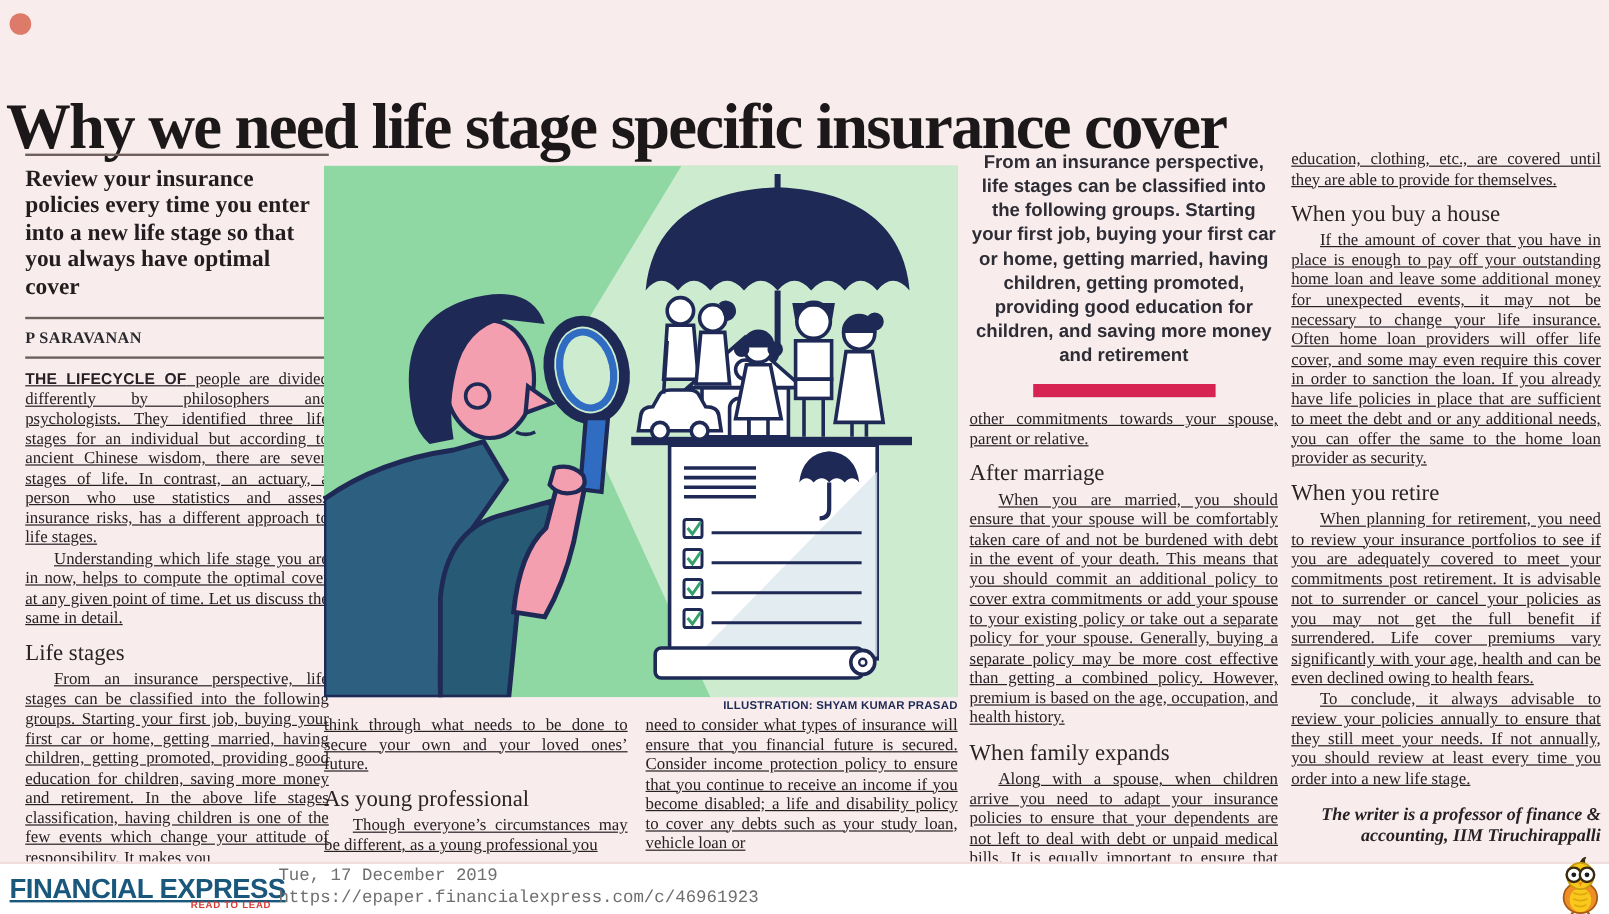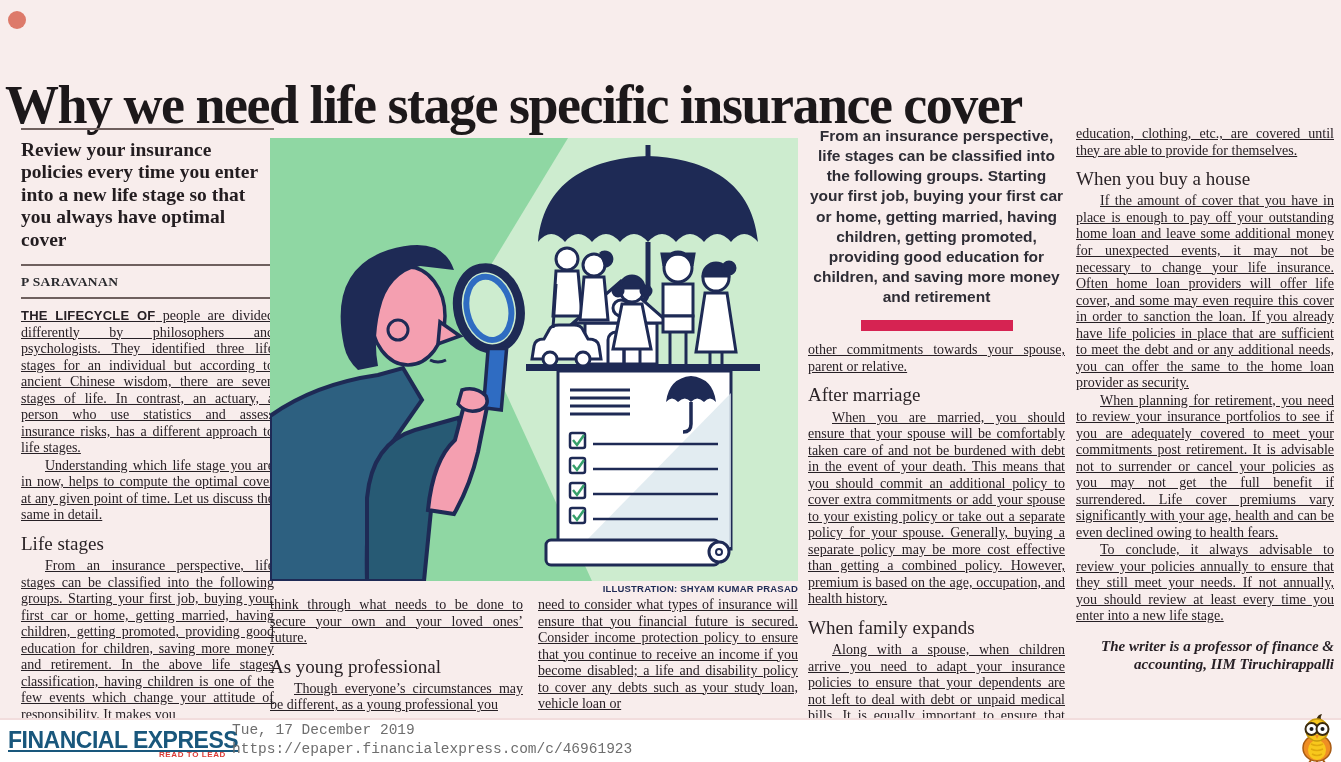--- a/index.html
+++ b/index.html
@@ -210,22 +210,23 @@
     <h3 class="sub">After marriage</h3>
     <p class="body indent">When you are married, you should ensure that your spouse will be comfortably taken care of and not be burdened with debt in the event of your death. This means that you should commit an additional policy to cover extra commitments or add your spouse to your existing policy or take out a separate policy for your spouse. Generally, buying a separate policy may be more cost effective than getting a combined policy. However, premium is based on the age, occupation, and health history.</p>
     <h3 class="sub">When family expands</h3>
     <p class="body indent">Along with a spouse, when children arrive you need to adapt your insurance policies to ensure that your dependents are not left to deal with debt or unpaid medical bills. It is equally important to ensure that expenses for your children’s</p>
   </div>
 
   <div class="col col5">
     <p class="body">education, clothing, etc., are covered until they are able to provide for themselves.</p>
     <h3 class="sub">When you buy a house</h3>
     <p class="body indent">If the amount of cover that you have in place is enough to pay off your outstanding home loan and leave some additional money for unexpected events, it may not be necessary to change your life insurance. Often home loan providers will offer life cover, and some may even require this cover in order to sanction the loan. If you already have life policies in place that are sufficient to meet the debt and or any additional needs, you can offer the same to the home loan provider as security.</p>
+    <h3 class="sub">When you retire</h3>
     <p class="body indent">When planning for retirement, you need to review your insurance portfolios to see if you are adequately covered to meet your commitments post retirement. It is advisable not to surrender or cancel your policies as you may not get the full benefit if surrendered. Life cover premiums vary significantly with your age, health and can be even declined owing to health fears.</p>
-    <p class="body indent">To conclude, it always advisable to review your policies annually to ensure that they still meet your needs. If not annually, you should review at least every time you enter into a new life stage.</p>
+    <p class="body indent">To conclude, it always advisable to review your policies annually to ensure that they still meet your needs. If not annually, you should review at least every time you order into a new life stage.</p>
     <p class="credit">The writer is a professor of finance &amp; accounting, IIM Tiruchirappalli</p>
   </div>
 
   <div class="footer">
     <div class="logo">
       <div class="logo-name">FINANCIAL EXPRESS</div>
       <div class="logo-tag">READ TO LEAD</div>
     </div>
     <div class="meta">
       <div>Tue, 17 December 2019</div>

